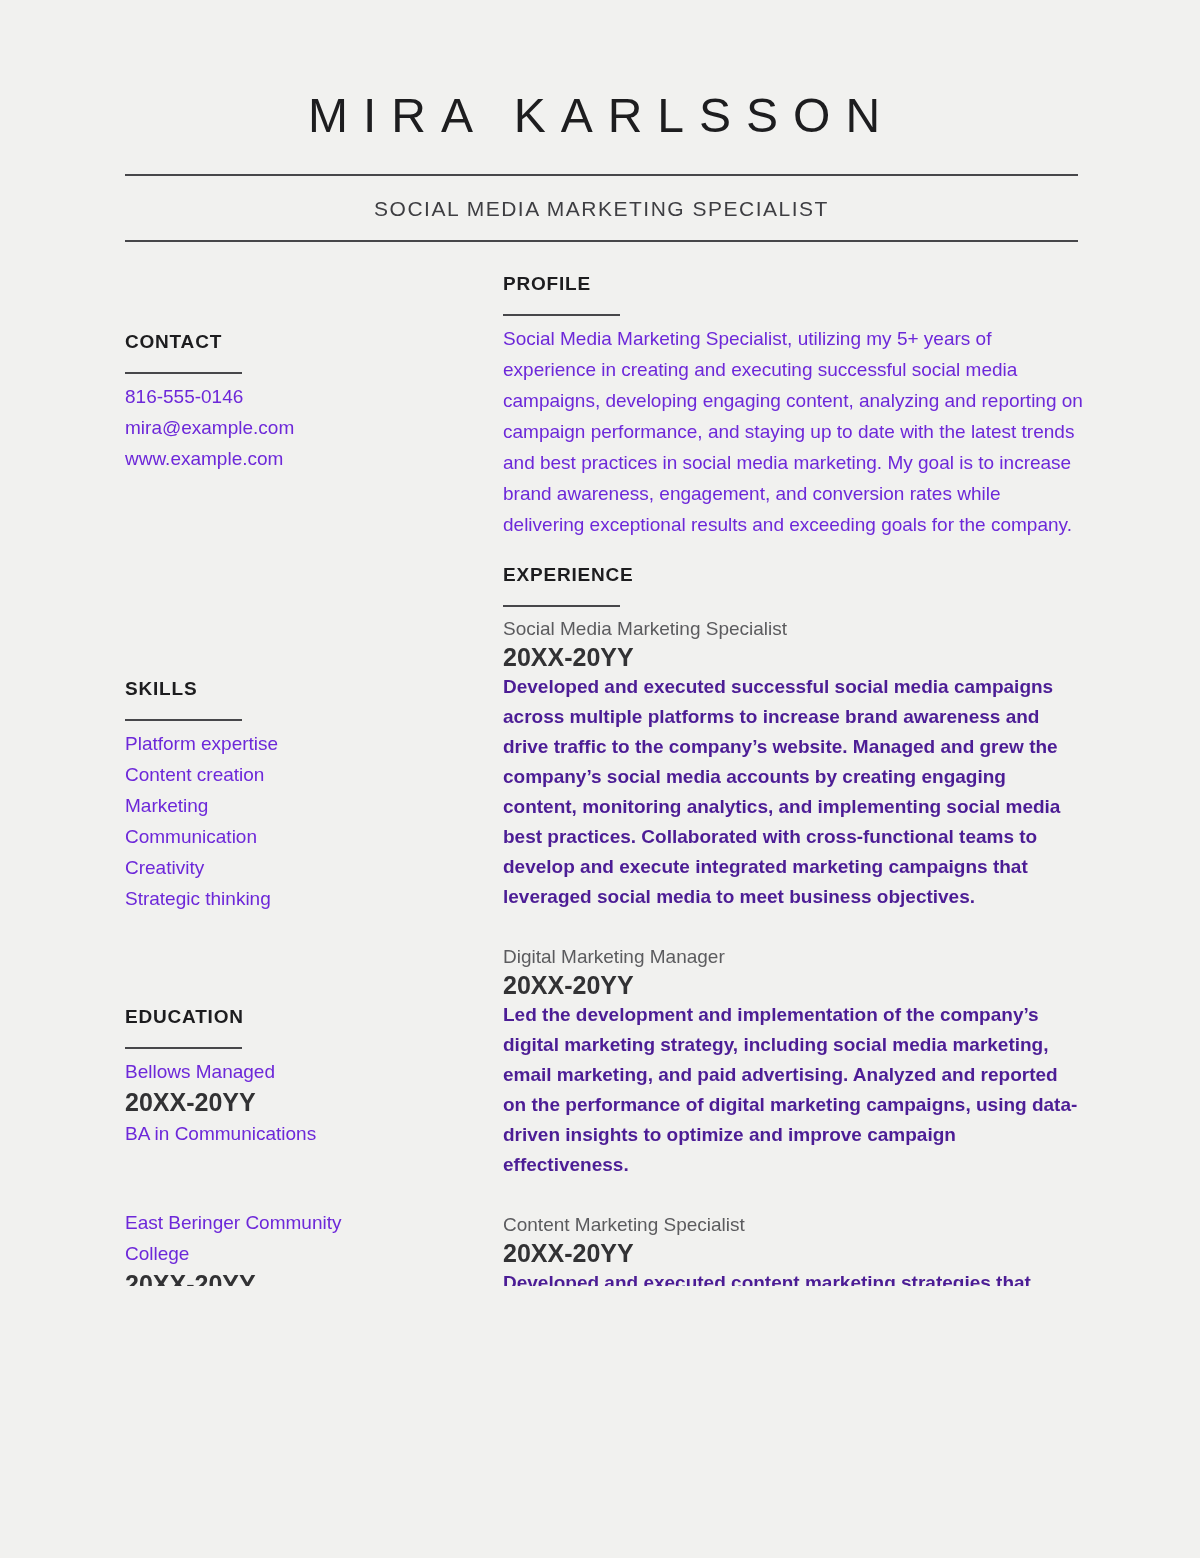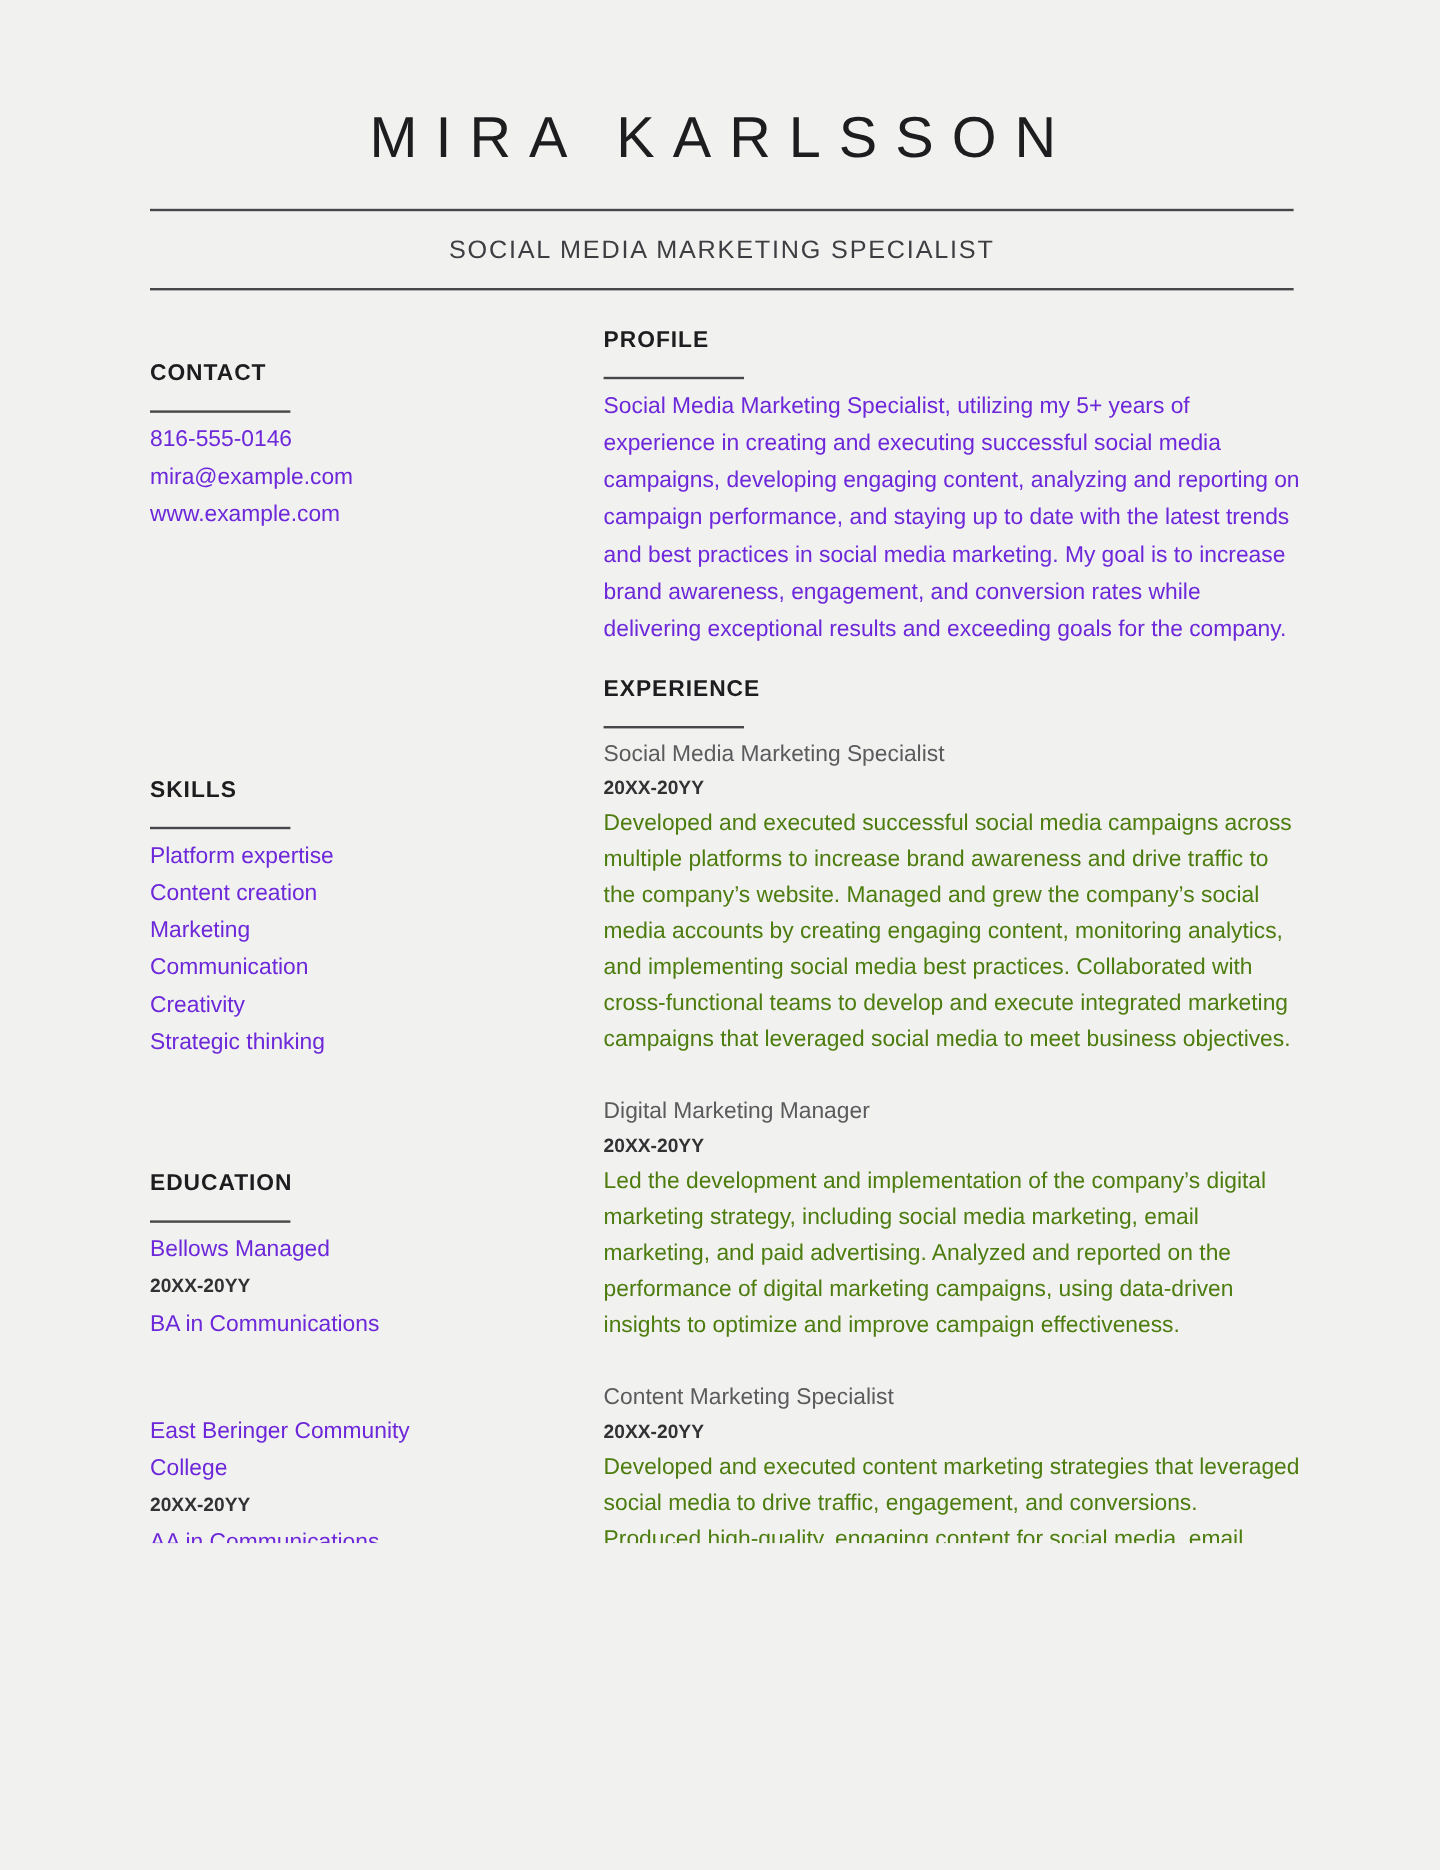--- a/index.html
+++ b/index.html
@@ -71,34 +71,34 @@
     line-height: 31px;
     color: #6d28d9;
   }
   .section-body { margin-top: 7px; }
 
   
   .skills-section    { margin-top: 204px; }
   .education-section { margin-top: 92px; }
   .edu-entry.second  { margin-top: 58px; }
   .edu-dates, .job-dates {
-    font-size: 16px;
+    font-size: 25px;
     font-weight: bold;
     line-height: 31px;
     color: #323234;
   }
 
   
   .profile-text { margin-top: 7px; }
   .experience-section { margin-top: 24px; }
   .job { margin-top: 0; }
   .job + .job { margin-top: 30px; }
   .job-title { font-size: 19px; line-height: 29px; color: #5b5b5e; }
   .job-dates { line-height: 29px; }
-  .job-desc  { font-size: 19px; line-height: 30px; color: #4d7c0f; }
+  .job-desc  { font-size: 19px; line-height: 30px; color: #4c1d95; font-weight: bold; }
 </style>
 </head>
 <body>
 
 <div class="page">
   <div class="content">
 
     <div class="resume-name">MIRA KARLSSON</div>
     <hr class="full-rule">
     <div class="resume-title">SOCIAL MEDIA MARKETING SPECIALIST</div>

